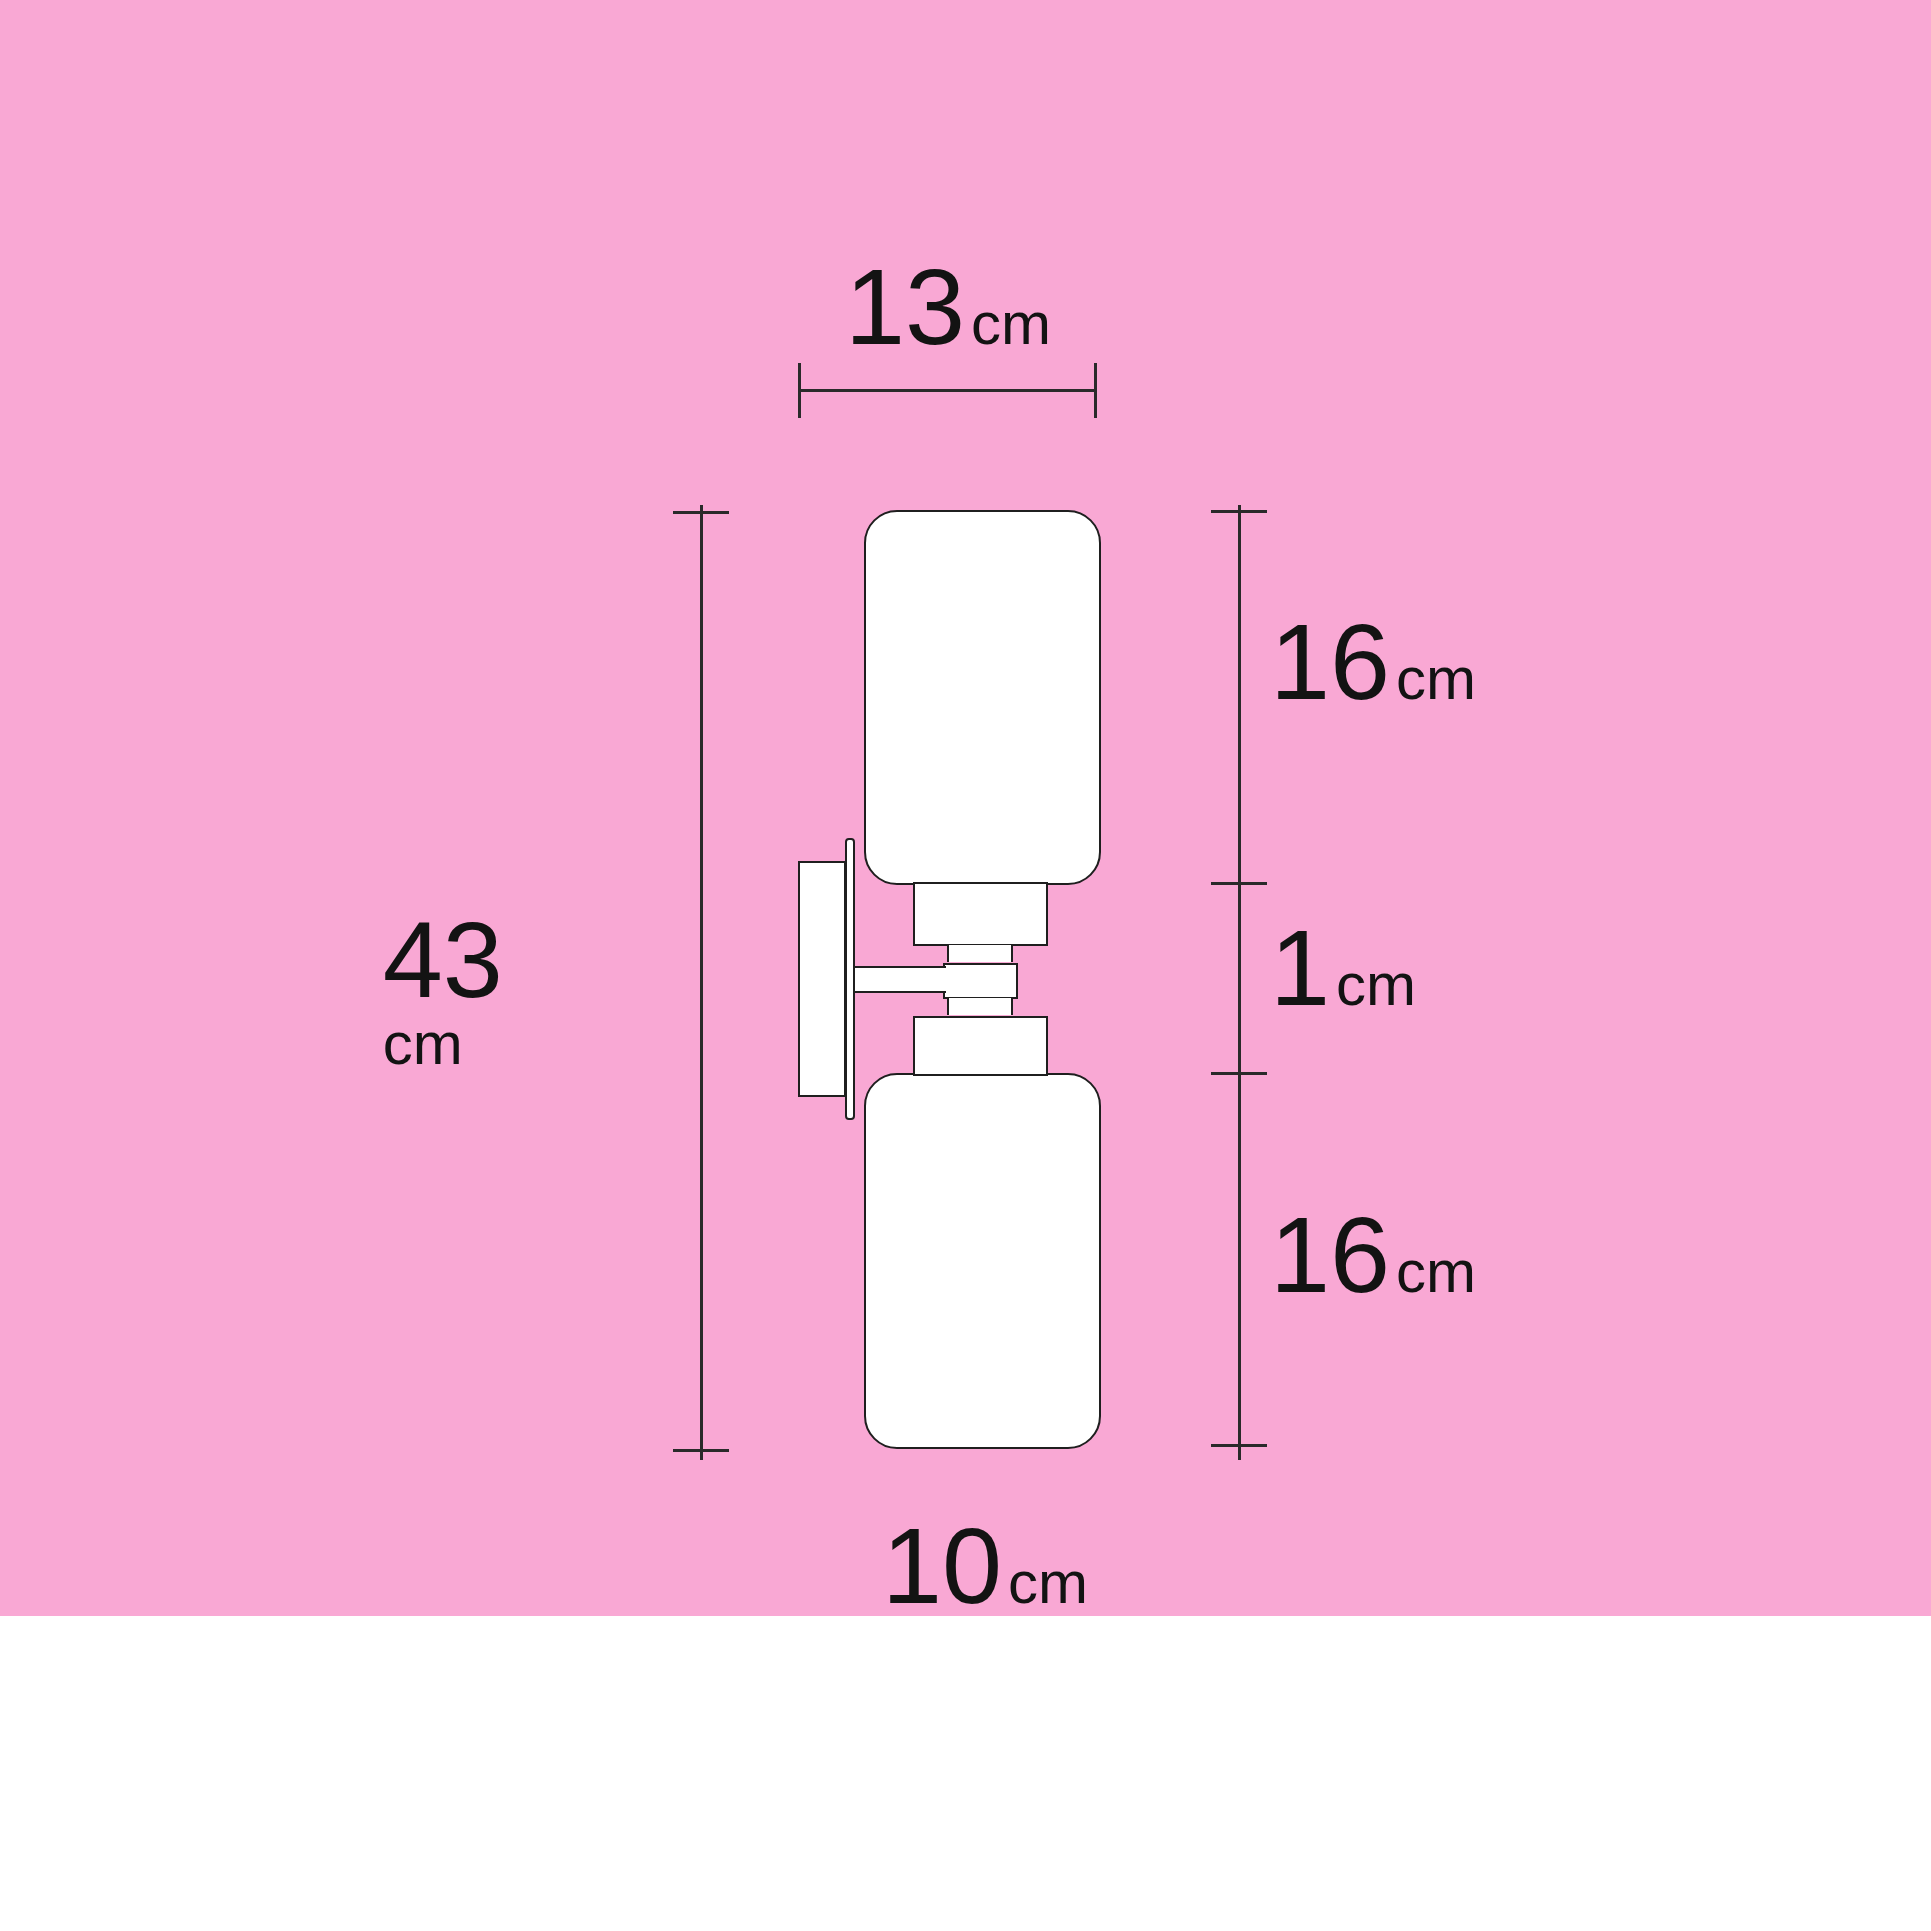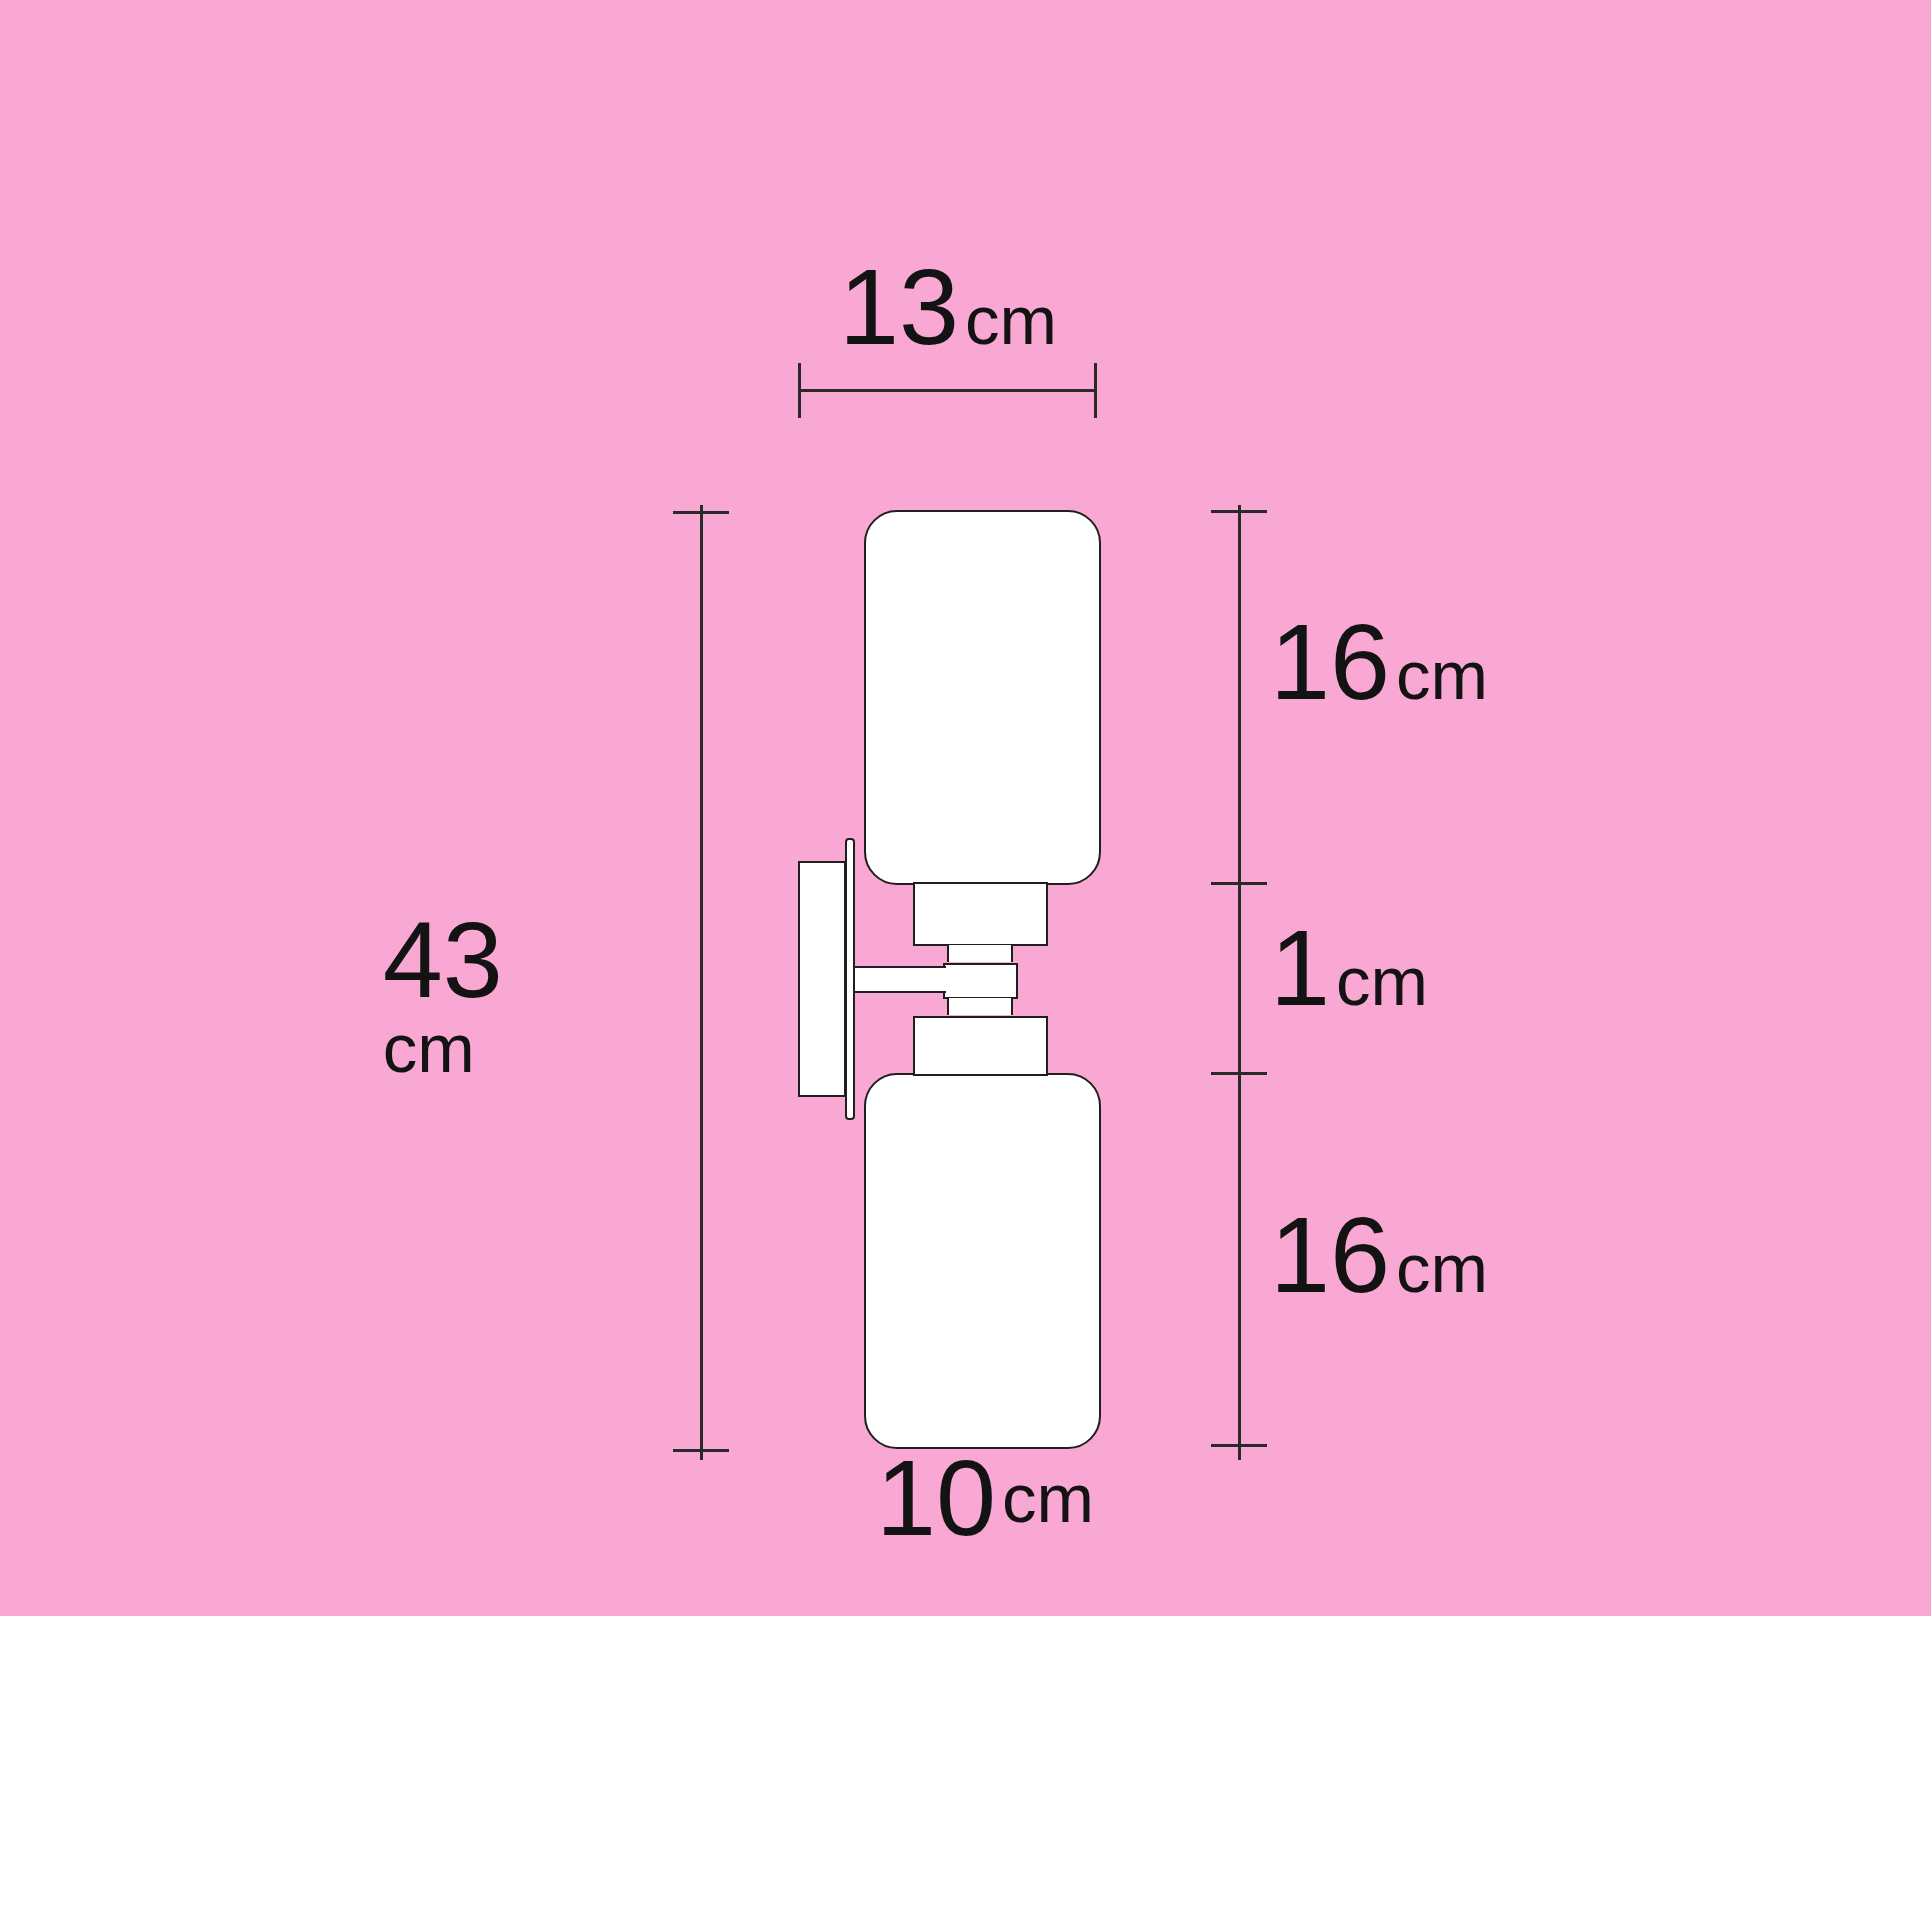--- a/index.html
+++ b/index.html
@@ -35,21 +35,21 @@
     position: absolute;
     display: flex;
     align-items: baseline;
     color: #131313;
     white-space: nowrap;
     line-height: 1;
   }
   .label.center { justify-content: center; }
   .label.right  { justify-content: flex-end; }
   .label .num  { font-size: 108px; }
-  .label .unit { font-size: 69px; margin-left: 5.8px; }
+  .label .unit { font-size: 60px; margin-left: 5.8px; }
 </style>
 </head>
 <body>
 
 <div class="canvas">
 
   <div class="shape rounded" style="left:864px; top:510px; width:237px; height:375px;"></div>
   <div class="shape rounded" style="left:864px; top:1073px; width:237px; height:376px;"></div>
 
   <div class="shape" style="left:913px; top:882px; width:135px; height:64px;"></div>
@@ -93,19 +93,19 @@
       <span class="unit">cm</span>
   </div>
   <div class="label" style="left:1270px; top:1201px;">
     <span class="num">16</span>
       <span class="unit">cm</span>
   </div>
 
   <div class="line" style="left:866px; top:1661px; width:238px; height:2.9px;"></div>
   <div class="line" style="left:865px; top:1630px; width:2.9px; height:66px;"></div>
   <div class="line" style="left:1102px; top:1630px; width:2.9px; height:66px;"></div>
-  <div class="label center" style="left:866px; top:1444px; width:238px;align-items:center;">
+  <div class="label center" style="left:866px; top:1512px; width:238px;">
     <span class="num">10</span>
       <span class="unit">cm</span>
   </div>
 
 </div>
 
 
 </body></html>

